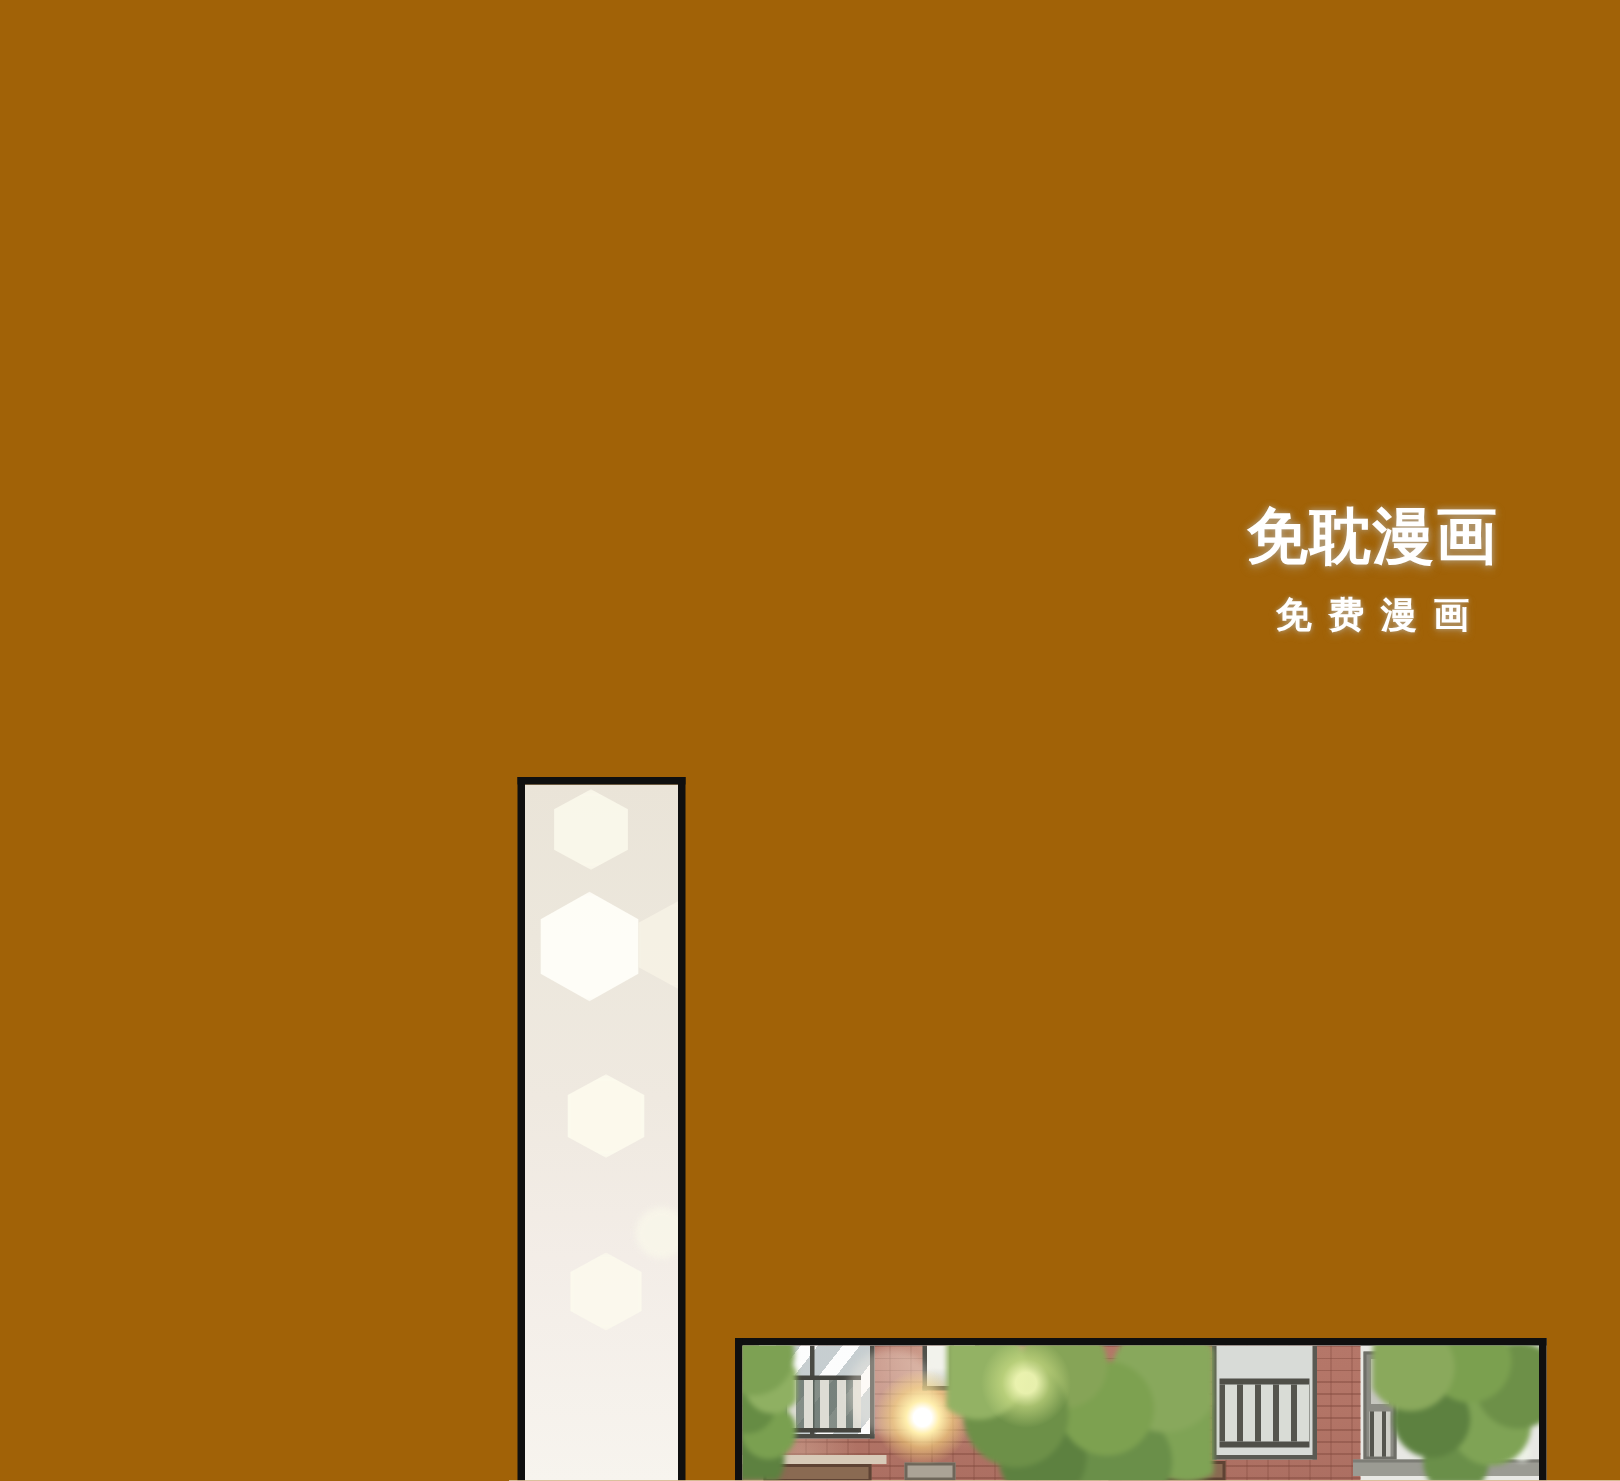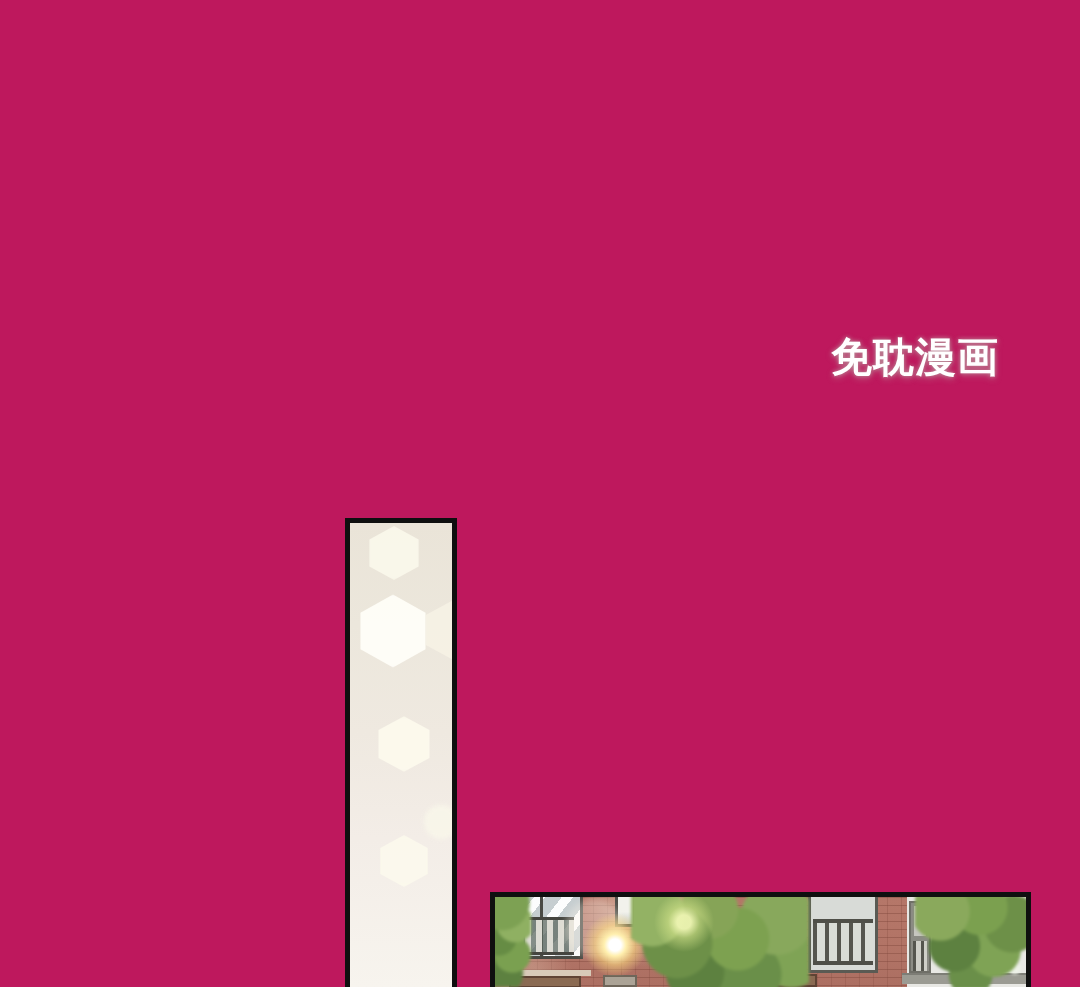--- a/index.html
+++ b/index.html
@@ -3,21 +3,21 @@
 <meta charset="utf-8">
 <style>
   * { margin: 0; padding: 0; box-sizing: border-box; }
   html, body { background: #ffffff; }
   body { font-family: "Liberation Sans", "DejaVu Sans", sans-serif; }
 
   .page {
     position: relative;
     width: 1080px;
     height: 987px;
-    background: #be185d;
+    background: #a16207;
     overflow: hidden;
   }
 
   
   .watermark {
     position: absolute;
     left: 795px;
     top: 330px;
     width: 240px;
     text-align: center;
@@ -241,20 +241,21 @@
       radial-gradient(circle at 86% 80%, rgba(238,243,232,0.9) 0 4%, rgba(0,0,0,0) 5%);
   }
 </style>
 </head>
 <body>
 
 <div class="page">
 
   <div class="watermark">
     <div class="watermark-line1">免耽漫画</div>
+    <div class="watermark-line2">免费漫画</div>
   </div>
 
   <div class="panel-vertical" aria-label="Tall narrow vertical comic panel with warm cream background and soft hexagonal bokeh light spots, cut off at the page bottom">
     <div class="hex hex1"></div>
     <div class="hex hex2"></div>
     <div class="hex hex3"></div>
     <div class="hex hex4"></div>
     <div class="bokeh-circle-small"></div>
     <div class="hex hex6"></div>
   </div>

